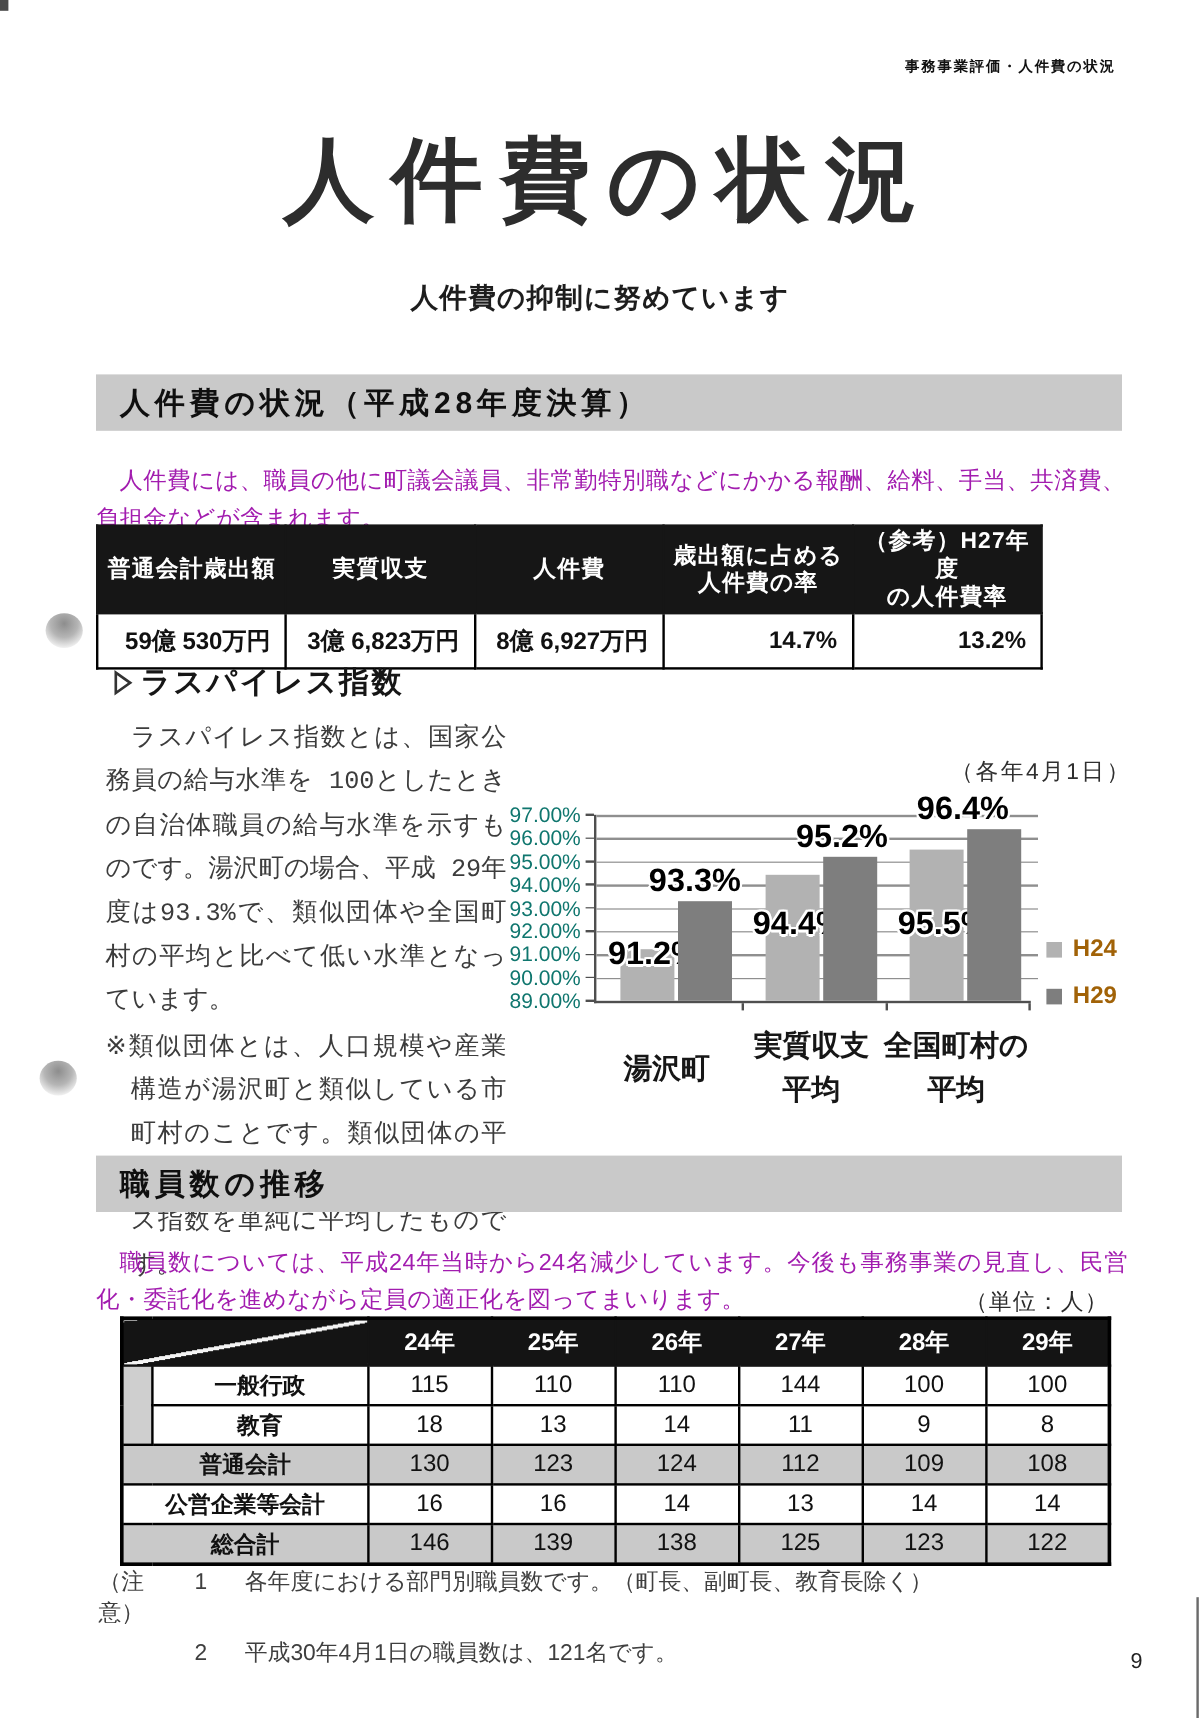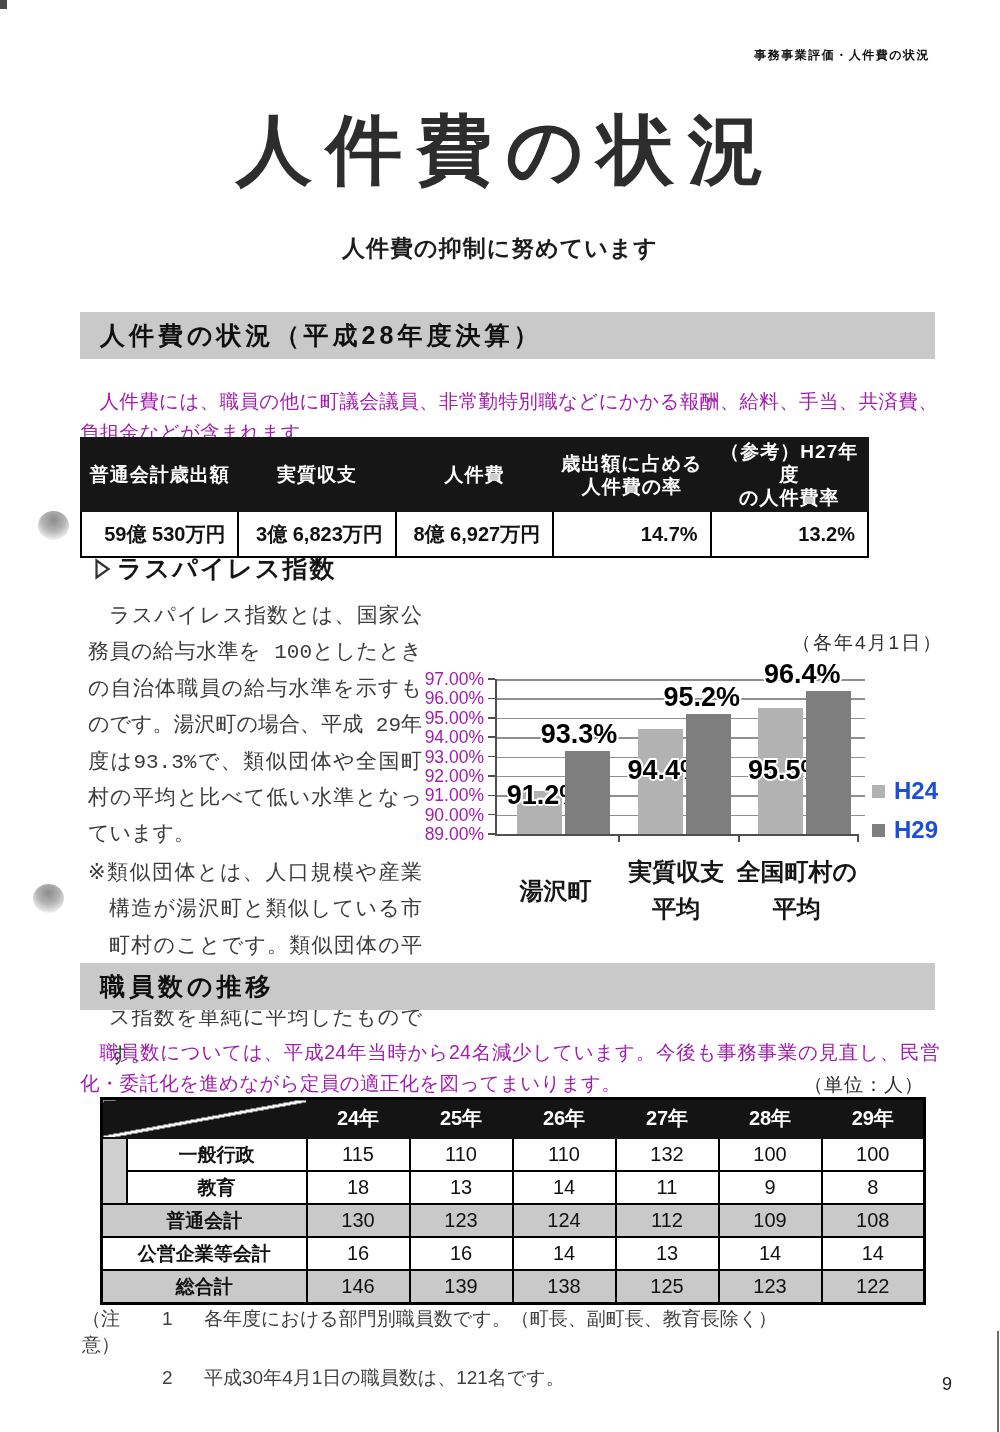--- a/index.html
+++ b/index.html
@@ -53,38 +53,38 @@
   .lasp-text{position:absolute;left:88px;top:599px;width:334px;font-size:21px;
              line-height:36.4px;color:#3c3c3c;text-align:justify;}
   .lasp-text p{margin:0;}
   .lasp-p1{text-indent:1em;font-family:Liberation Mono, monospace;}
   .lasp-p2{padding-left:21px;text-indent:-21px;}
 
   
   .chart{position:absolute;left:420px;top:628px;width:560px;height:320px;}
   .chart-annotation{position:absolute;left:372px;top:2px;font-size:19px;letter-spacing:2px;color:#2f2f2f;}
   .ytick{position:absolute;left:0;width:64px;text-align:right;font-size:17.5px;
-         line-height:20px;color:#a21caf;}
+         line-height:20px;color:#0f766e;}
   .plot{position:absolute;left:75px;top:51px;width:362px;height:155px;
         border-left:2px solid #4f4f4f;border-bottom:2px solid #4f4f4f;}
   .gridline{position:absolute;left:0;right:-6px;height:1.5px;background:#8f8f8f;}
   .ltick{position:absolute;left:-9px;width:7px;height:1.5px;background:#4f4f4f;}
   .xtick{position:absolute;bottom:-8px;width:2px;height:6px;background:#4f4f4f;}
   .bar{position:absolute;bottom:0;width:45px;}
   .val-label{position:absolute;transform:translate(-50%,-50%);font-size:27px;font-weight:bold;
              color:#000;white-space:nowrap;
              text-shadow:-2px 0 0 #fff,2px 0 0 #fff,0 -2px 0 #fff,0 2px 0 #fff,
                          -1.5px -1.5px 0 #fff,1.5px -1.5px 0 #fff,-1.5px 1.5px 0 #fff,1.5px 1.5px 0 #fff;}
   .cat-label{position:absolute;top:222px;width:121px;height:80px;display:flex;align-items:center;
              justify-content:center;text-align:center;white-space:pre-line;font-size:24px;
              font-weight:600;line-height:37px;color:#161616;}
   .legend{position:absolute;left:452px;top:150px;display:flex;flex-direction:column;gap:13px;}
   .legend-item{display:flex;align-items:center;gap:9px;height:26px;}
   .legend-swatch{width:13px;height:13px;display:inline-block;}
-  .legend-label{font-size:24px;font-weight:600;color:#1d4ed8;}
+  .legend-label{font-size:20px;font-weight:600;color:#a16207;}
 
   
   .unit-note{position:absolute;right:76px;top:1072px;font-size:19px;letter-spacing:1px;color:#2c2c2c;}
 
   
   .t2wrap{position:absolute;left:100px;top:1097px;}
   .t2{border-collapse:collapse;width:825px;table-layout:fixed;border:3px solid #000;}
   .t2 th{background:#141414;color:#fff;font-size:20px;font-weight:bold;height:35px;
          text-align:center;border:2px solid #141414;}
   .t2 th.yr{border-left:2px solid #e8e8e8;}
@@ -252,21 +252,21 @@
             <th class="yr">29年</th>
           </tr>
         </thead>
       <tbody>
           <tr>
             <td class="strip" rowspan="2"></td>
             <td class="rowlabel">一般行政</td>
             <td class="num">115</td>
             <td class="num">110</td>
             <td class="num">110</td>
-            <td class="num">132</td>
+            <td class="num">144</td>
             <td class="num">100</td>
             <td class="num">100</td>
           </tr>
           <tr>
             <td class="rowlabel">教育</td>
             <td class="num">18</td>
             <td class="num">13</td>
             <td class="num">14</td>
             <td class="num">11</td>
             <td class="num">9</td>

